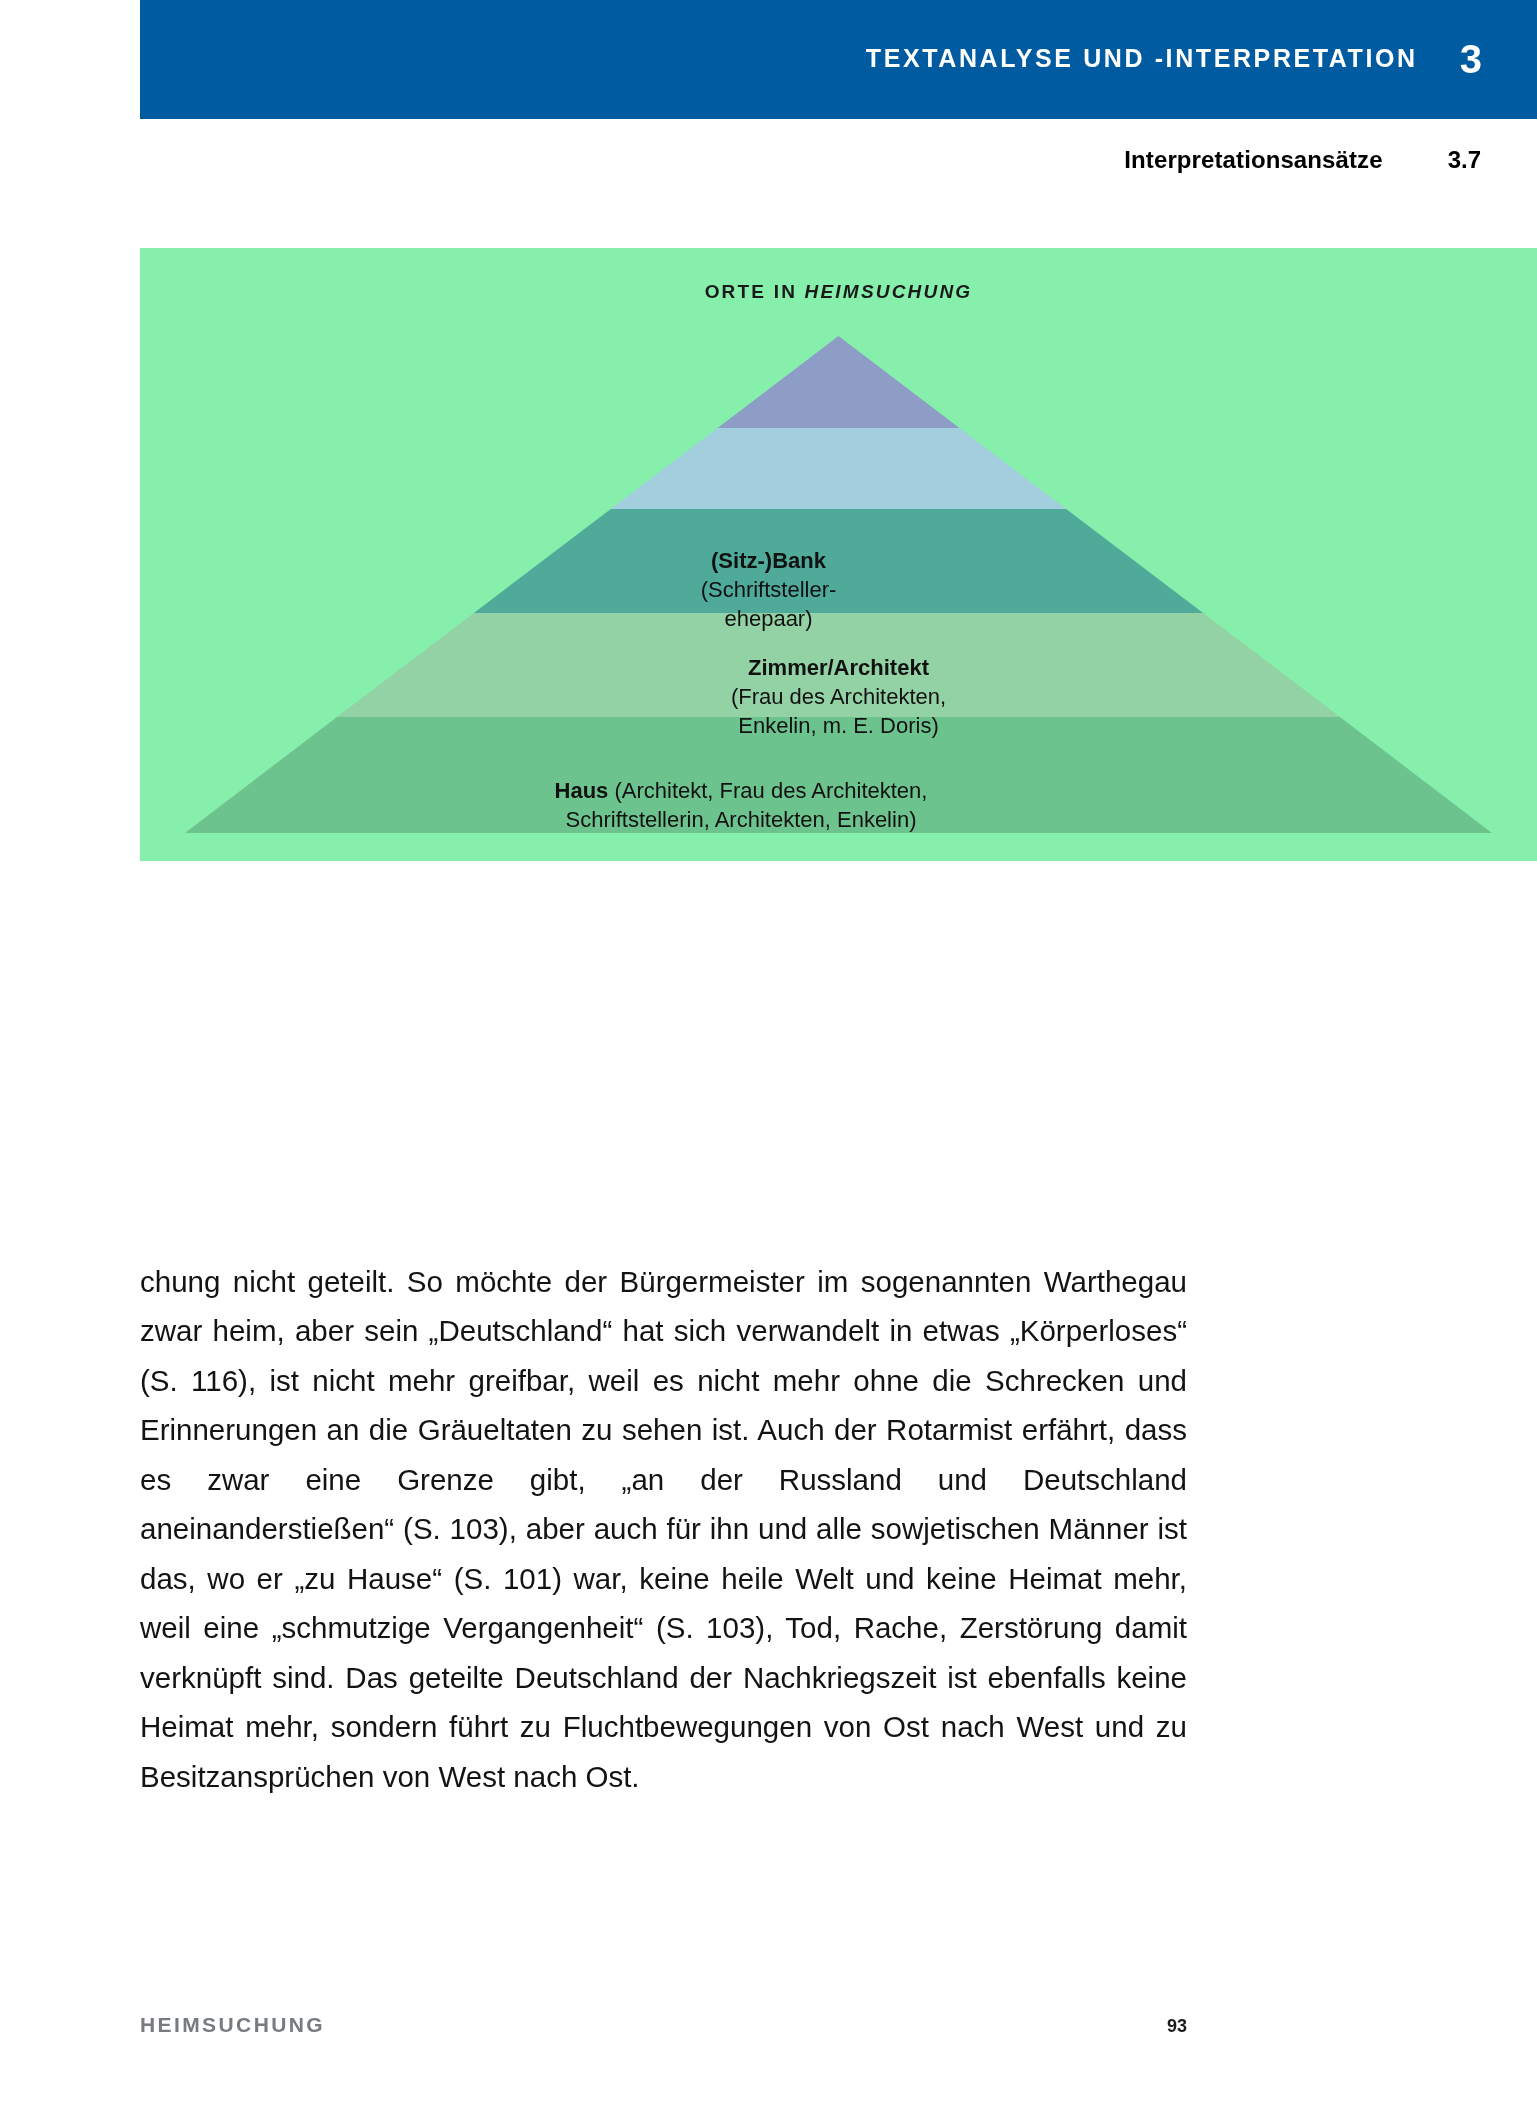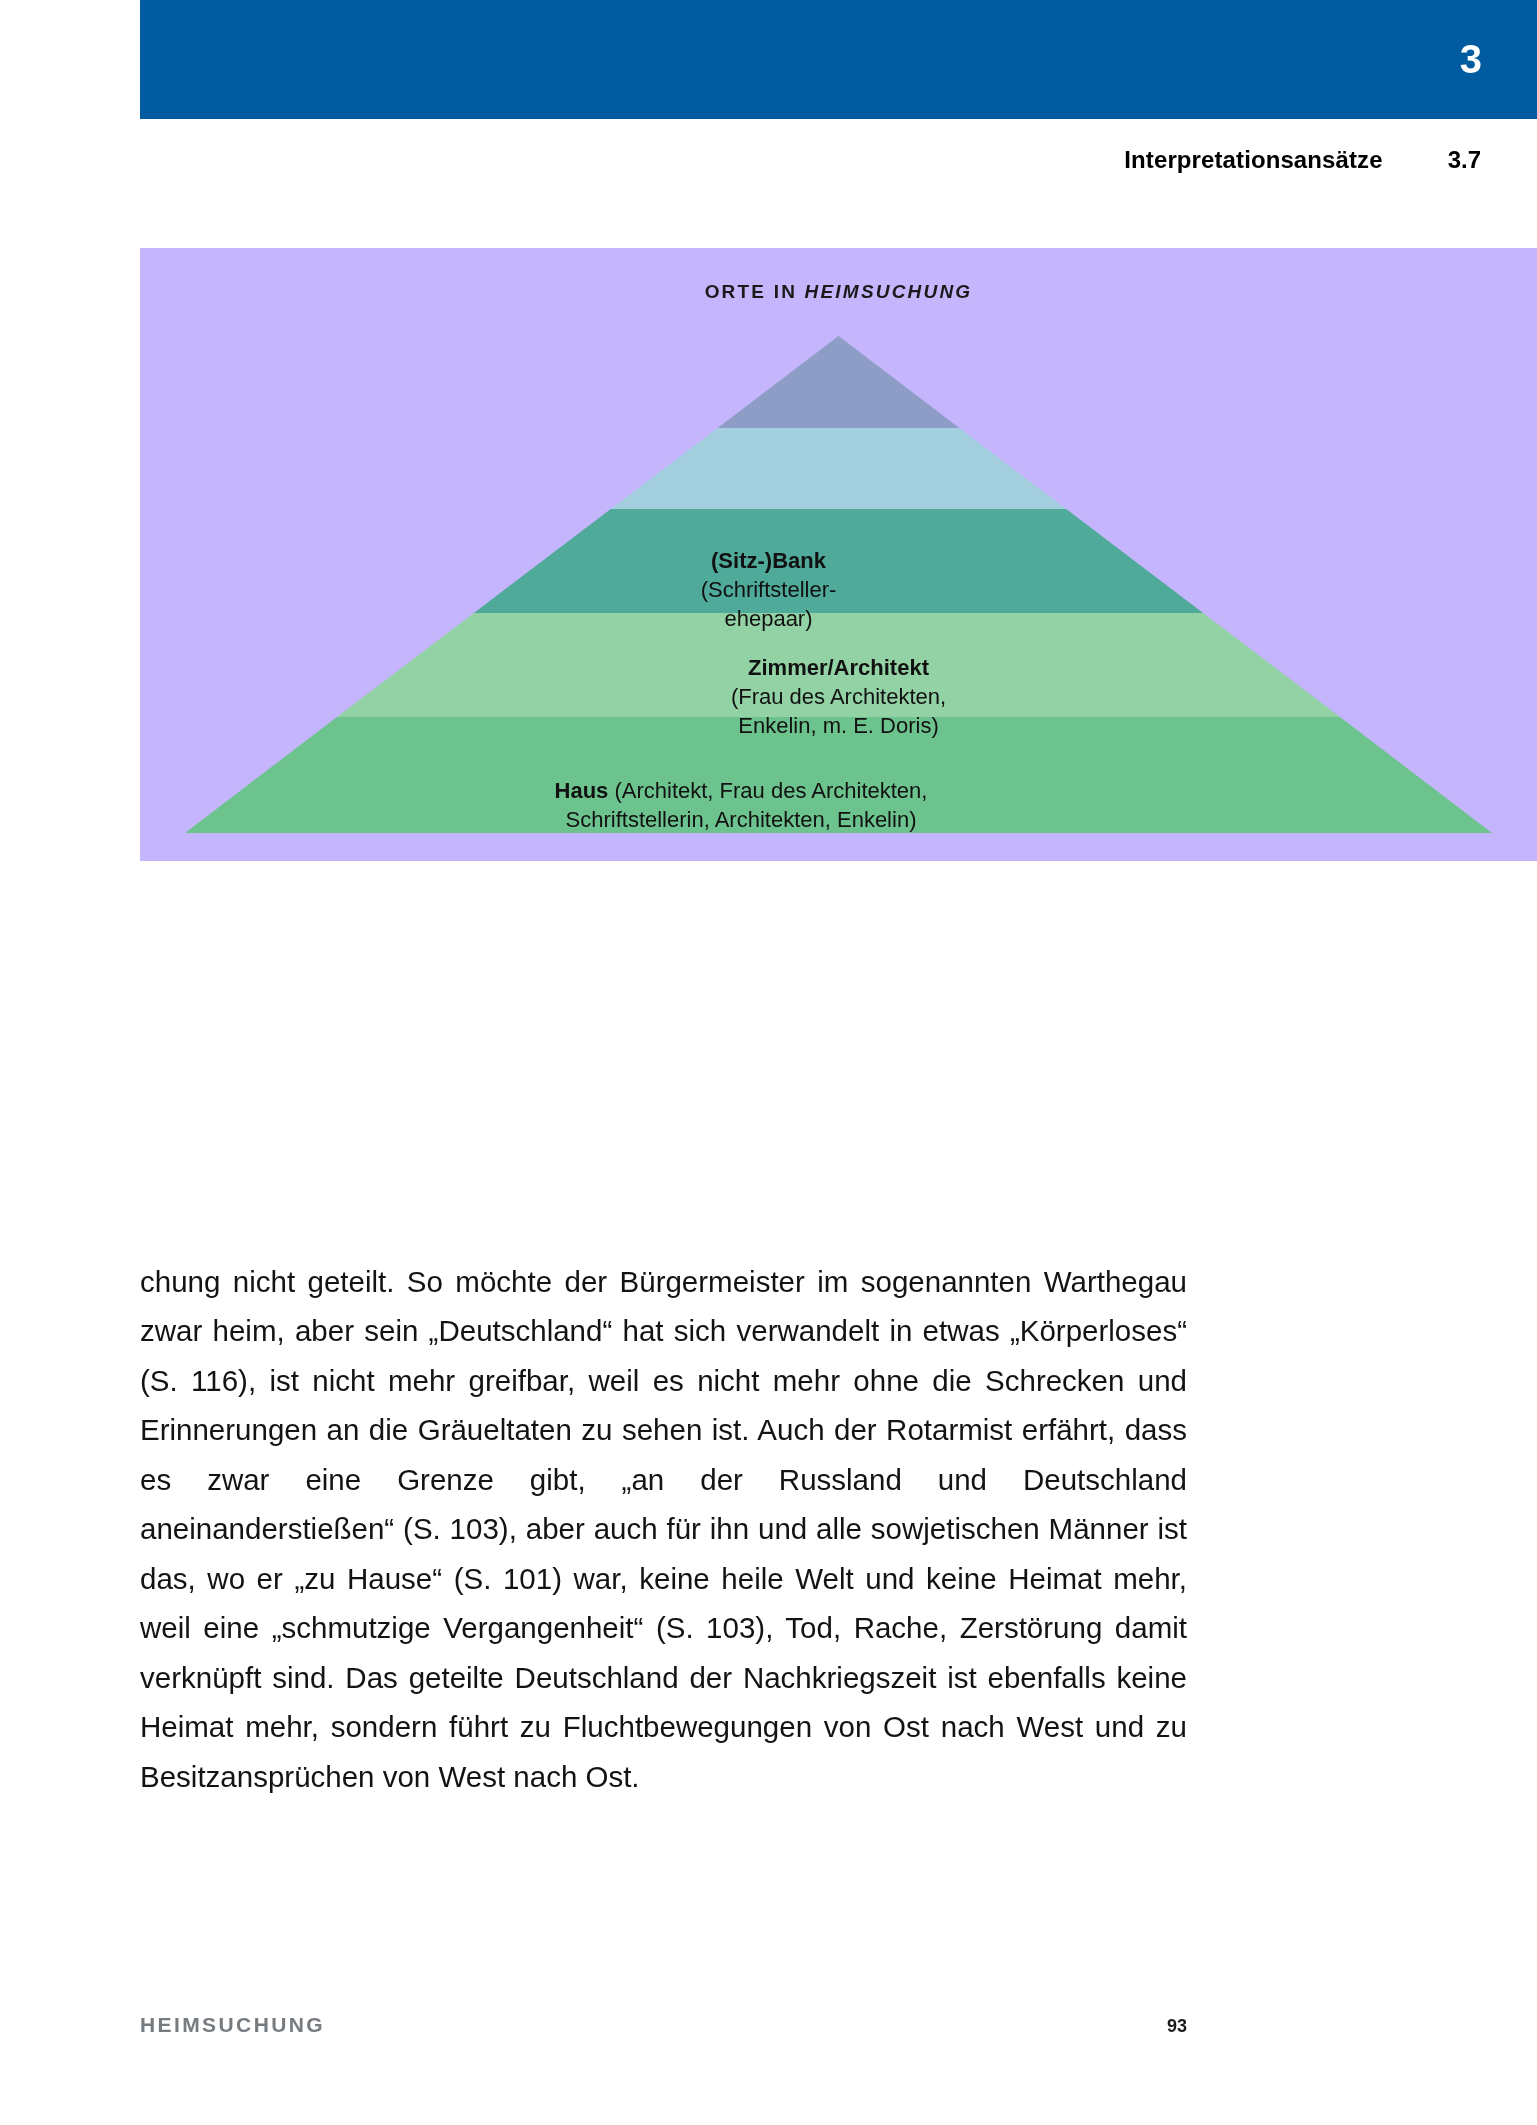--- a/index.html
+++ b/index.html
@@ -70,21 +70,21 @@
     margin-left: 41px;
   }
 
   
   .figure-box {
     position: absolute;
     left: 140px;
     top: 248px;
     width: 1397px;
     height: 613px;
-    background: #c4b5fd;
+    background: #86efac;
     overflow: hidden;
   }
   .figure-caption {
     position: absolute;
     top: 33px;
     left: 0;
     width: 100%;
     text-align: center;
     font-size: 19px;
     font-weight: bold;
@@ -155,20 +155,21 @@
   .footer-page {
     font-size: 18px;
     color: #1a1a1a;
     font-weight: bold;
   }
 </style>
 </head>
 <body>
 
 <div class="header-bar">
+  <span class="header-title">TEXTANALYSE UND -INTERPRETATION</span>
   <span class="header-chapter">3</span>
 </div>
 
 <div class="subheader">
   <span class="subheader-label">Interpretationsansätze</span>
   <span class="subheader-num">3.7</span>
 </div>
 
 <div class="figure-box">
 

